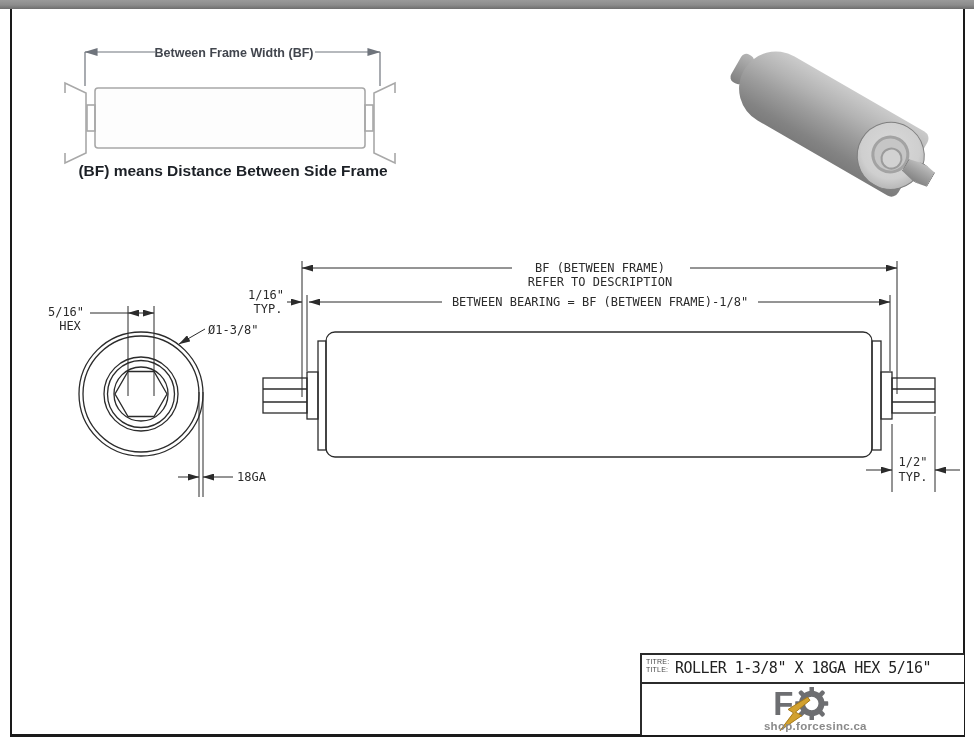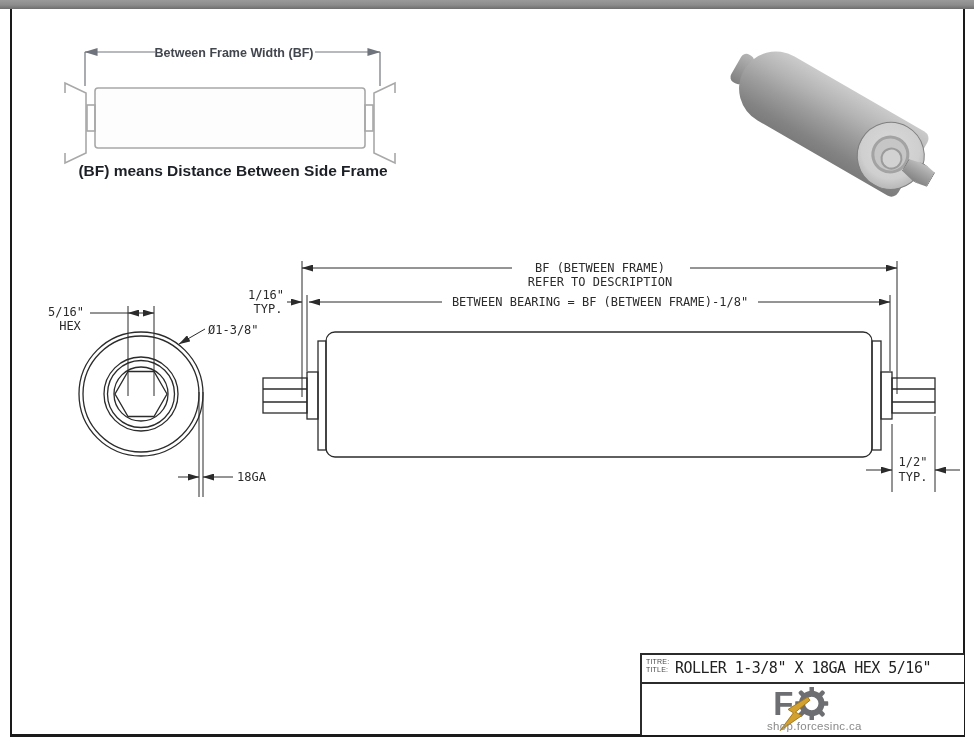--- a/index.html
+++ b/index.html
@@ -41,21 +41,21 @@
   .tb-langs{position:absolute;left:4px;top:3px;line-height:8px;font-size:7px;color:#4a4a4a;
     letter-spacing:0.2px;}
   .tb-title{position:absolute;left:0;top:0;width:100%;height:27px;line-height:27px;text-align:center;
     font-family:"DejaVu Sans Mono","Liberation Mono",monospace;font-size:15px;color:#222;letter-spacing:-0.5px;}
   .tb-row2{position:relative;height:51px;}
   .logo{position:absolute;left:50%;top:3px;transform:translateX(-53%);display:flex;align-items:center;}
   .logo-letters{font-size:33px;font-weight:bold;color:#6d6e71;letter-spacing:1px;line-height:33px;}
   .logo-gear{position:relative;width:33px;height:33px;margin:0 1px;}
   .logo-bolt{position:absolute;left:-15px;bottom:-13px;width:30px;height:38px;transform:rotate(6deg);}
   .logo-url{position:absolute;left:50%;top:36px;transform:translateX(-38%);
-    font-size:11.5px;font-weight:normal;color:#8a8a8a;letter-spacing:0.3px;}
+    font-size:11.5px;font-weight:bold;color:#8a8a8a;letter-spacing:0.3px;}
 </style>
 </head>
 <body>
 
 <div class="page">
 
   <div class="chrome-bar"></div>
   <div class="sheet-border sb-left"></div>
   <div class="sheet-border sb-right"></div>
   <div class="sheet-border sb-bottom"></div>

